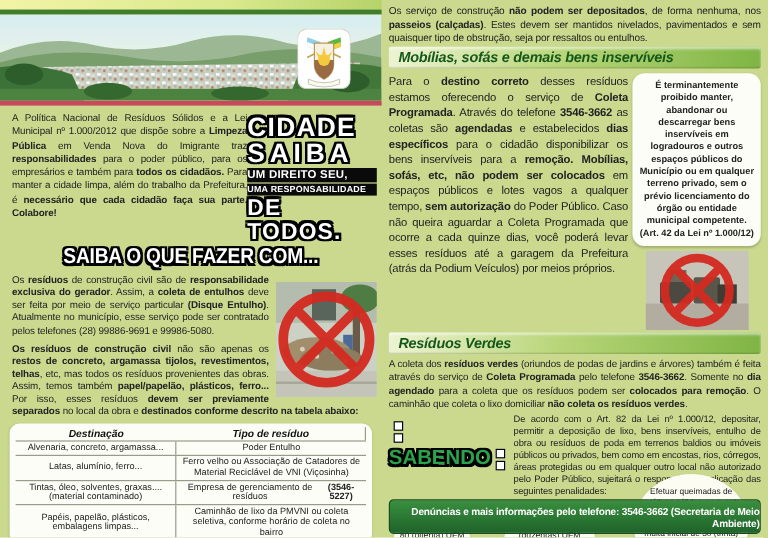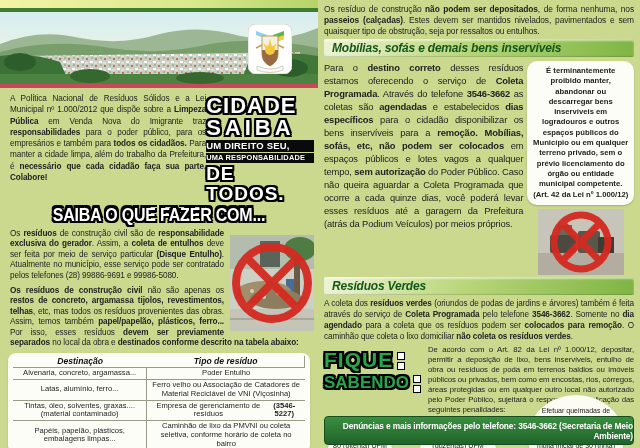--- a/index.html
+++ b/index.html
@@ -201,21 +201,21 @@
             <span>Papéis, papelão, plásticos, embalagens limpas...</span>
           </div>
         <div class="tcell rich">
             <span>Caminhão de lixo da PMVNI ou coleta seletiva, conforme horário de coleta no bairro</span>
           </div>
       </div>
     </div>
   </div>
 
   <div class="col-right">
-    <p class="p-top rich"><span>Os resíduo de construção </span><span class="b">não podem ser depositados</span><span>, de forma nenhuma, nos </span><span class="b">passeios (calçadas)</span><span>. Estes devem ser mantidos nivelados, pavimentados e sem quaisquer tipo de obstrução, seja por ressaltos ou entulhos.</span></p>
+    <p class="p-top rich"><span>Os serviço de construção </span><span class="b">não podem ser depositados</span><span>, de forma nenhuma, nos </span><span class="b">passeios (calçadas)</span><span>. Estes devem ser mantidos nivelados, pavimentados e sem quaisquer tipo de obstrução, seja por ressaltos ou entulhos.</span></p>
 
     <div class="sec-header">Mobílias, sofás e demais bens inservíveis</div>
 
     <div class="mob-row">
       <p class="mob-text rich"><span>Para o </span><span class="b">destino correto</span><span> desses resíduos estamos oferecendo o serviço de </span><span class="b">Coleta Programada</span><span>. Através do telefone </span><span class="b">3546-3662</span><span> as coletas são </span><span class="b">agendadas</span><span> e estabelecidos </span><span class="b">dias específicos</span><span> para o cidadão disponibilizar os bens inservíveis para a </span><span class="b">remoção.</span><span>  </span><span class="b">Mobílias, sofás, etc, não podem ser colocados</span><span> em espaços públicos e lotes vagos a qualquer tempo, </span><span class="b">sem autorização</span><span> do Poder Público. Caso não queira aguardar a Coleta Programada que ocorre a cada quinze dias, você poderá levar esses resíduos até a garagem da Prefeitura (atrás da Podium Veículos) por meios próprios.</span></p>
       <div class="mob-side">
         <div class="warn-box">É terminantemente proibido manter, abandonar ou descarregar bens inservíveis em logradouros e outros espaços públicos do Município ou em qualquer terreno privado, sem o prévio licenciamento do órgão ou entidade municipal competente. (Art. 42 da Lei nº 1.000/12)</div>
         <div class="furn">
           <svg width="86" height="66" viewBox="0 0 86 66">
             <rect width="86" height="66" fill="#c7c4ba"></rect>
@@ -233,21 +233,21 @@
         </div>
       </div>
     </div>
 
     <div class="sec-header">Resíduos Verdes</div>
 
     <p class="verdes-p rich"><span>A coleta dos </span><span class="b">resíduos verdes</span><span> (oriundos de podas de jardins e árvores) também é feita através do serviço de </span><span class="b">Coleta Programada</span><span> pelo telefone </span><span class="b">3546-3662</span><span>. Somente no </span><span class="b">dia agendado</span><span> para a coleta que os resíduos podem ser </span><span class="b">colocados para remoção</span><span>. O caminhão que coleta o lixo domiciliar </span><span class="b">não coleta os resíduos verdes</span><span>.</span></p>
 
     <div class="fique-row">
       <div class="fique">
-        <div class="fq1"><span class="og">FIQUE</span><span class="colon"><i></i><i></i></span></div>
+        <div class="fq1"><span class="colon"><i></i><i></i></span></div>
         <div class="fq2"><span class="og">SABENDO</span><span class="colon"><i></i><i></i></span></div>
       </div>
       <p class="fique-text">De acordo com o Art. 82 da Lei nº 1.000/12, depositar, permitir a deposição de lixo, bens inservíveis, entulho de obra ou resíduos de poda em terrenos baldios ou imóveis públicos ou privados, bem como em encostas, rios, córregos, áreas protegidas ou em qualquer outro local não autorizado pelo Poder Público, sujeitará o responsável a aplicação das seguintes penalidades:</p>
     </div>
 
     <div class="circles">
       <div class="circle pc1">Multa inicial de 80 (oitenta) UFM (para até 01m³ de lixo)</div>
       <div class="circle pc2">Multa inicial de 200 (duzentas) UFM (volume superior a 01m³ de lixo</div>
       <div class="circle pc3">Efetuar queimadas de resíduos sólidos ou sucata a céu aberto, constitui infração punida com a multa inicial de 30 (trinta) UFM. (Art. 122 da lei nº 1.000/12)</div>
     </div>

